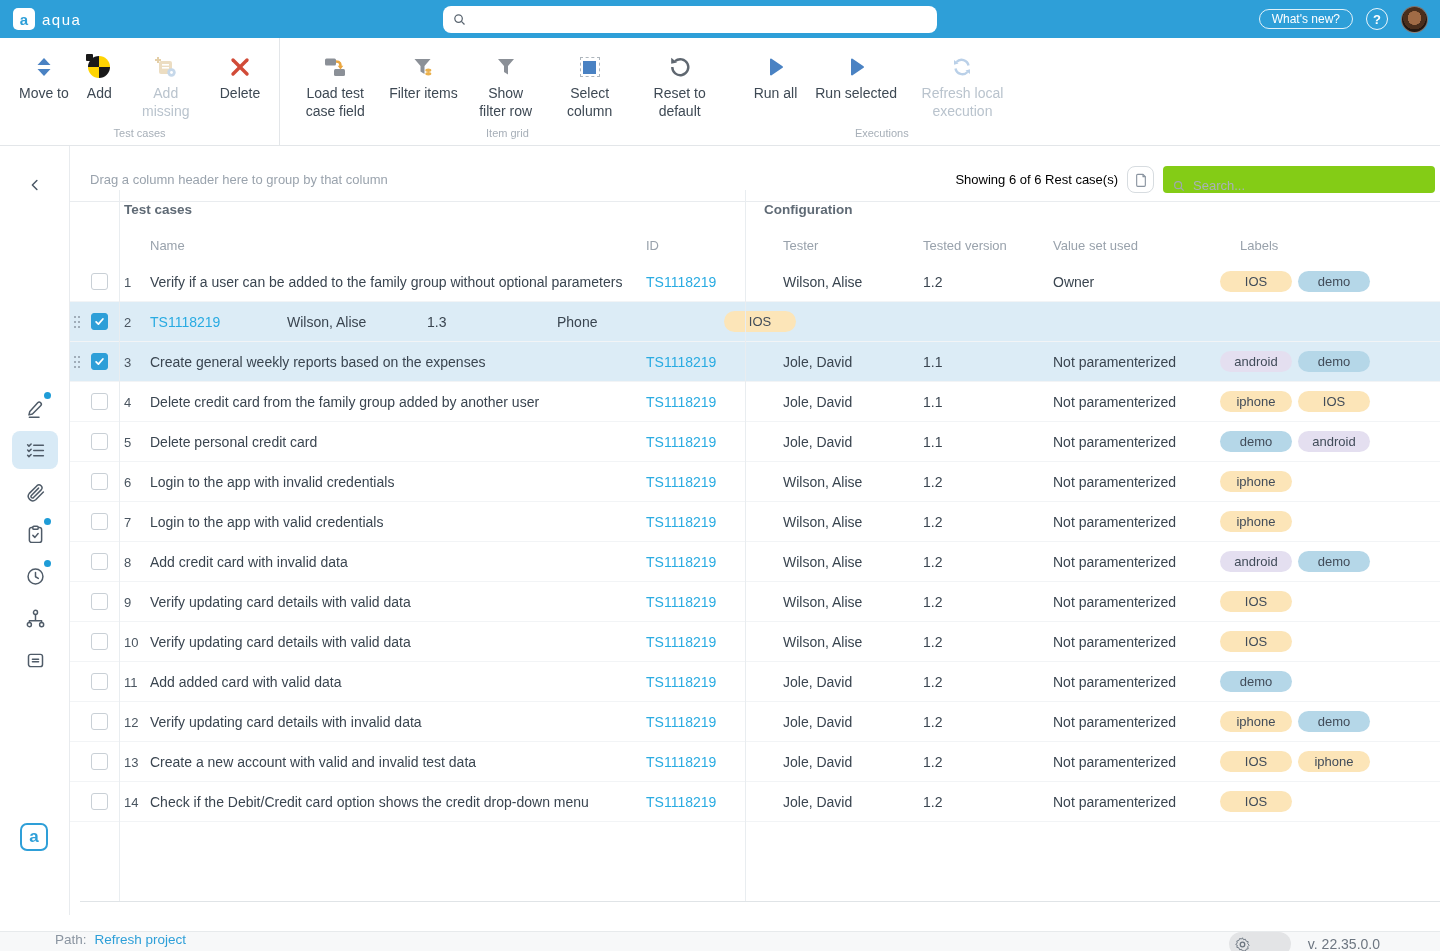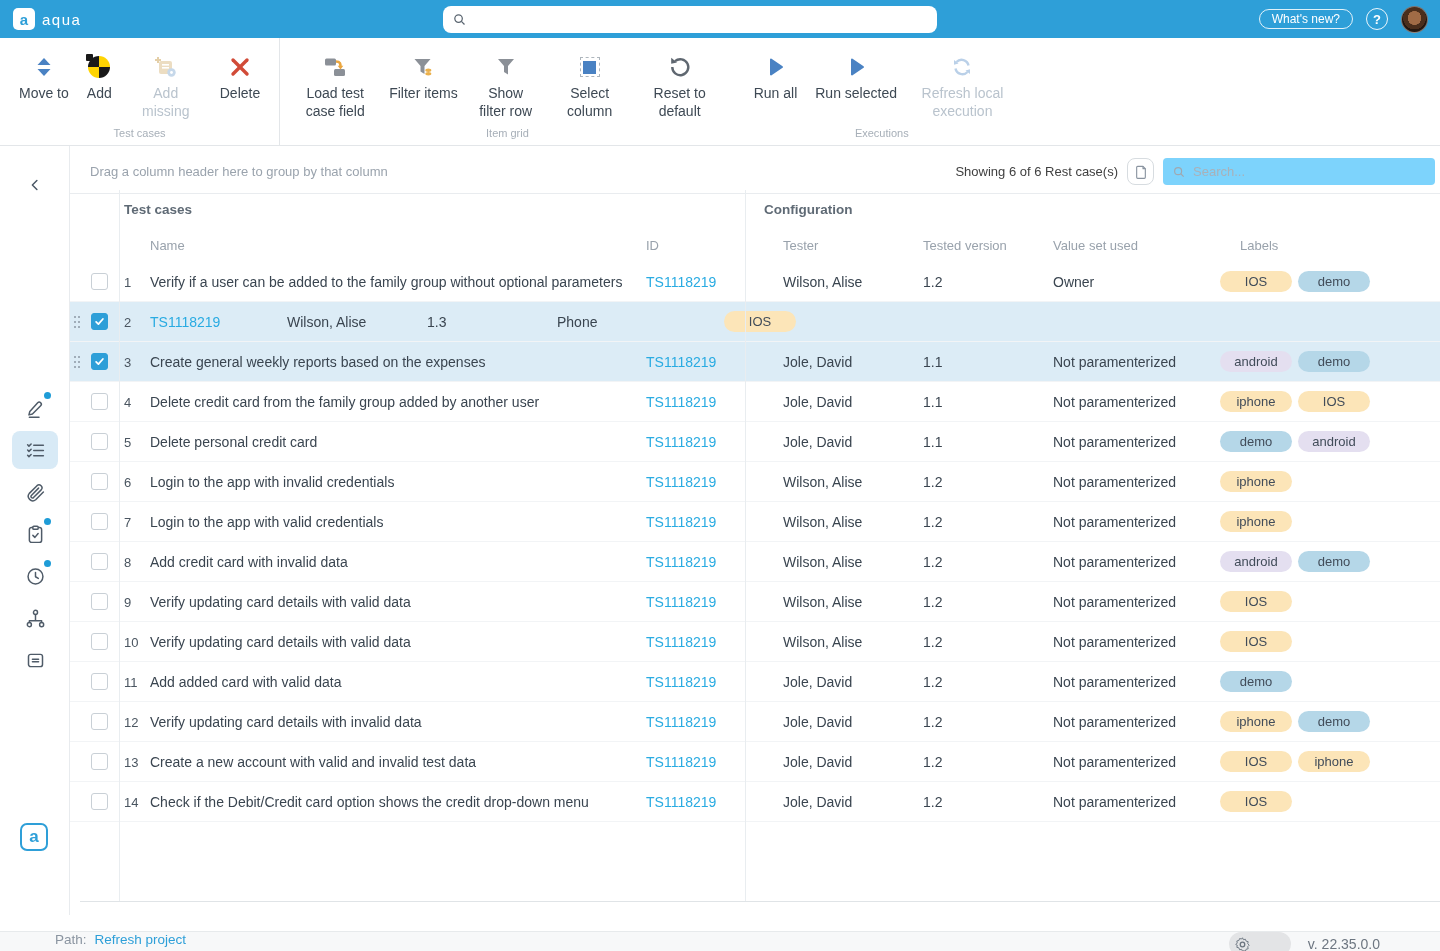--- a/index.html
+++ b/index.html
@@ -36,26 +36,26 @@
   
   .rail{position:absolute;left:0;top:146px;width:70px;height:769px;background:#fff;border-right:1px solid #e8ebee;}
   .rail-collapse{position:absolute;left:22px;top:26px;width:26px;height:26px;display:flex;align-items:center;justify-content:center;}
   .side-item{position:absolute;left:12px;width:46px;height:38px;border-radius:8px;display:flex;align-items:center;justify-content:center;}
   .side-item.active{background:#d8eaf6;}
   .side-dot{position:absolute;right:7px;top:3px;width:7px;height:7px;border-radius:50%;background:#1e9cd7;}
   .rail-logo{position:absolute;left:20px;bottom:64px;width:28px;height:28px;border:2.5px solid #2e9fd8;border-radius:7px;color:#2e9fd8;font-weight:bold;font-size:17px;display:flex;align-items:center;justify-content:center;}
 
   
   .main{position:absolute;left:70px;top:146px;width:1370px;height:769px;background:#fff;}
-  .group-bar{position:absolute;left:0;top:4px;width:1370px;height:44px;border-bottom:1px solid #e9ecef;display:flex;align-items:center;}
+  .group-bar{position:absolute;left:0;top:12px;width:1370px;height:44px;border-bottom:1px solid #e9ecef;display:flex;align-items:center;}
   .group-hint{margin-left:20px;font-size:13px;color:#9aa3ad;}
   .gb-right{margin-left:auto;display:flex;align-items:center;margin-right:5px;gap:9px;}
-  .showing{font-size:13px;color:#404040;}
+  .showing{font-size:13px;color:#000000;}
   .doc-btn{width:27px;height:27px;border:1px solid #d7dce0;border-radius:8px;display:flex;align-items:center;justify-content:center;background:#fff;}
-  .t-search{width:272px;height:27px;background:#7dd3fc;border-radius:4px;display:flex;align-items:center;padding:0 9px;}
+  .t-search{width:272px;height:27px;background:#84cc16;border-radius:4px;display:flex;align-items:flex-end;padding:0 9px;}
   .t-search input{border:0;outline:0;background:transparent;flex:1;margin-left:7px;font-size:13px;color:#3a4550;font-family:inherit;}
   .t-search input::placeholder{color:#a9b1b9;}
 
   .band-row{position:absolute;left:0;top:44px;width:1370px;height:38px;}
   .band{position:absolute;top:12px;font-size:13.5px;font-weight:bold;color:#5f6a75;}
   .band.tc{left:54px;} .band.cfg{left:694px;}
   .cols-row{position:absolute;left:0;top:82px;width:1370px;height:34px;display:flex;align-items:center;font-size:13px;color:#99a2ac;}
   .cell{flex:0 0 auto;}
   .c-handle{width:10px;} .c-cb{width:39px;display:flex;justify-content:center;} .c-num{width:31px;padding-left:5px;}
   .c-name{width:496px;white-space:nowrap;overflow:hidden;} .c-id{width:99px;}

